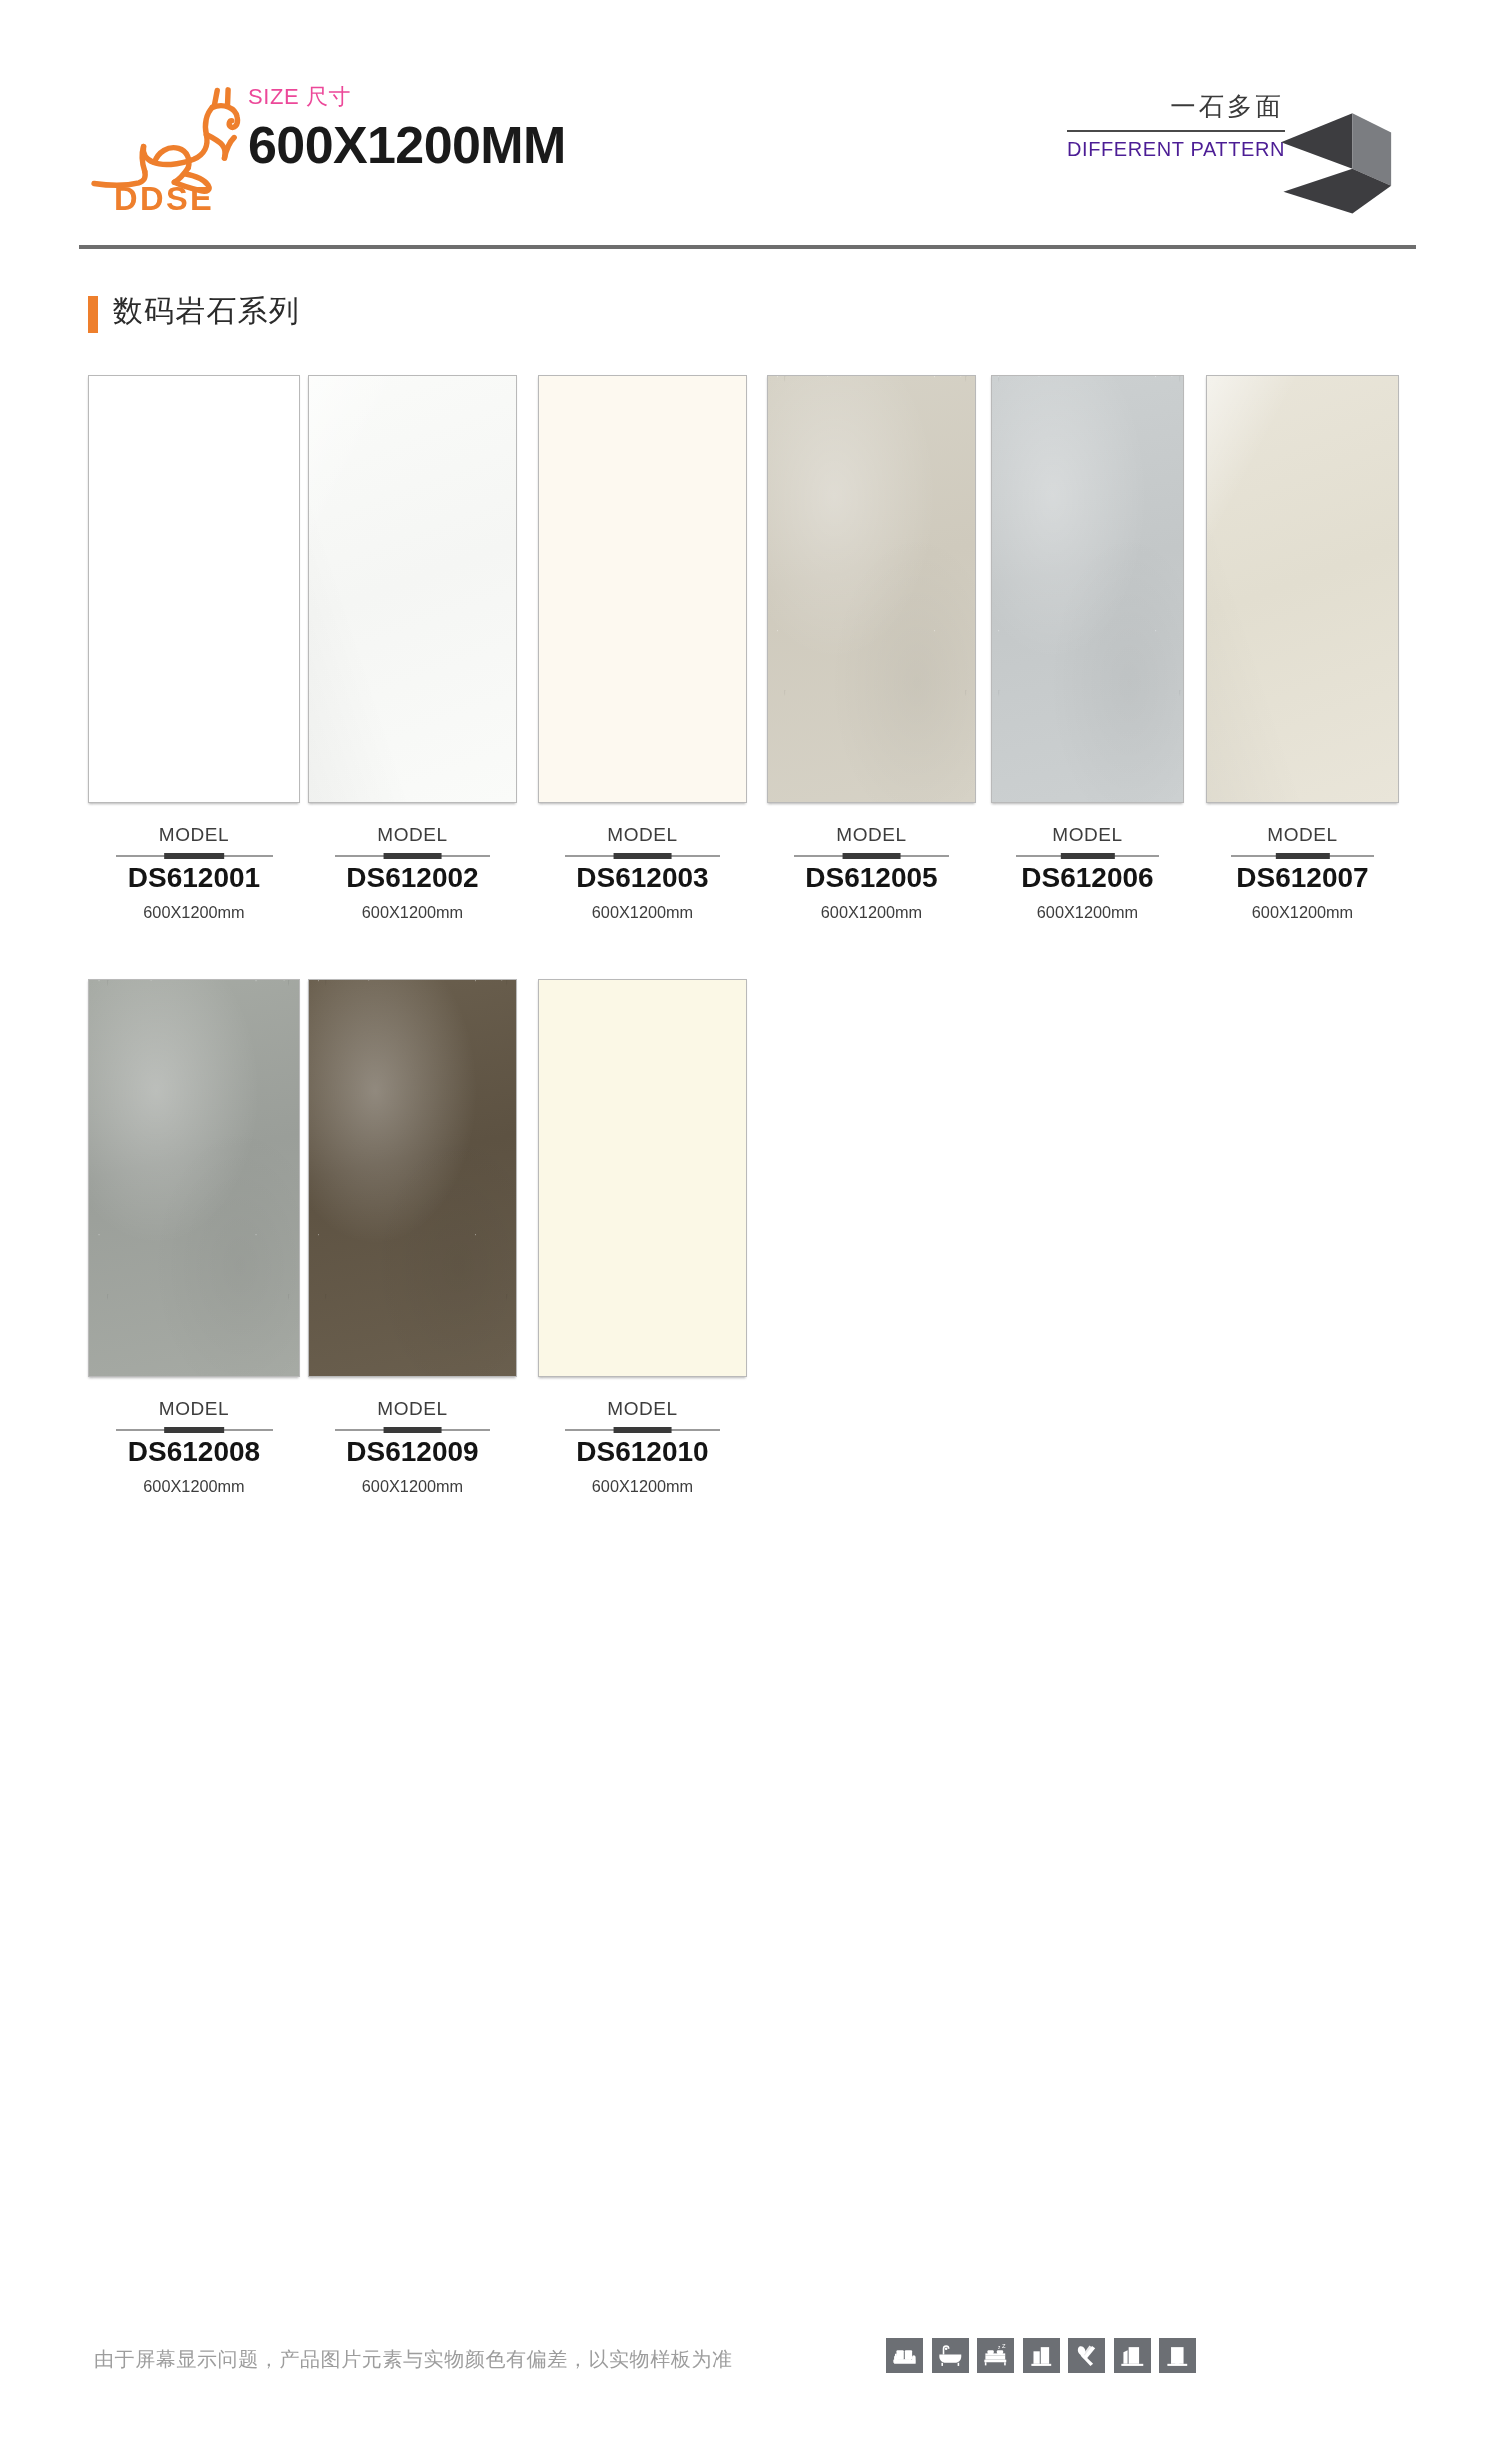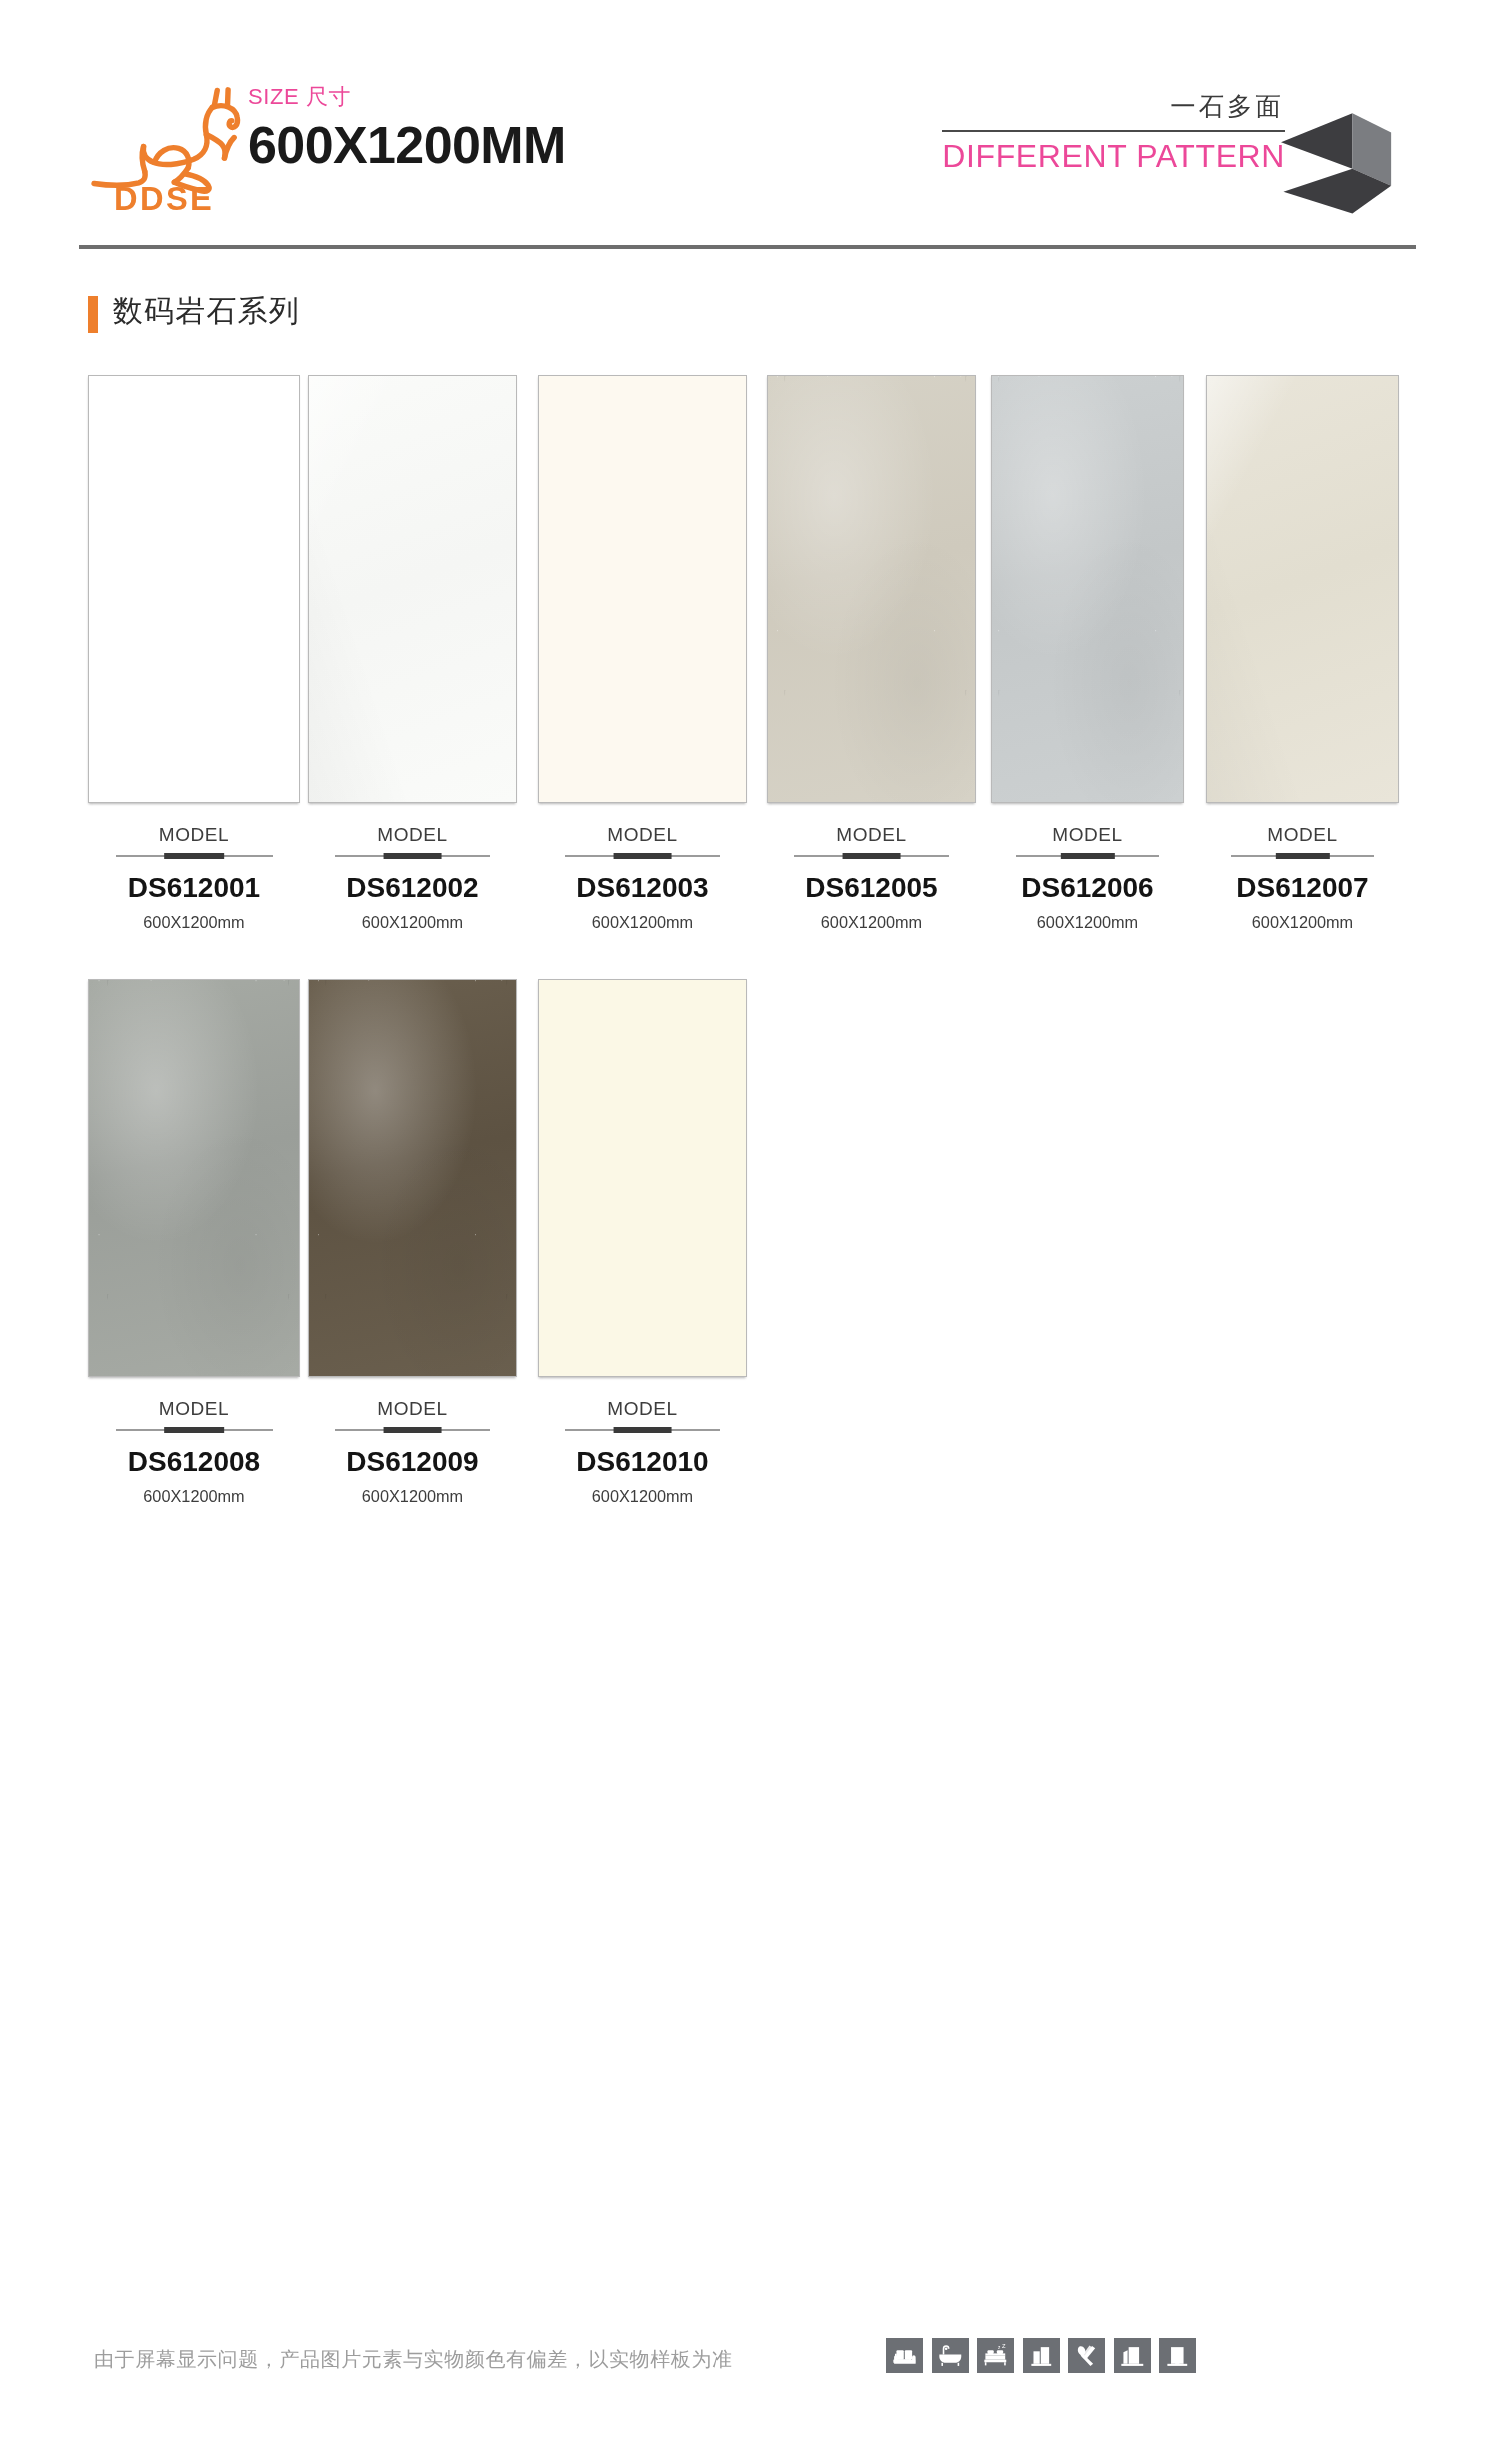--- a/index.html
+++ b/index.html
@@ -27,21 +27,21 @@
     letter-spacing: -0.6px; line-height: 1.15; margin-top: 7.3px; white-space: nowrap;
   }
 
   .tagline { position: absolute; right: 214px; top: 91px; text-align: right; }
   .tagline-cn {
     font-size: 25.4px; color: #3a3a3a; letter-spacing: 3px;
     white-space: nowrap; line-height: 1.25; padding-right: 1.2px;
   }
   .tagline-rule { height: 1.8px; background: #4a4a4a; margin: 7.3px 0 4.8px 0; width: 100%; }
   .tagline-en {
-    font-size: 32px; color: #ec4899; letter-spacing: 0.6px;
+    font-size: 20px; color: #4c1d95; letter-spacing: 0.6px;
     white-space: nowrap; line-height: 1.2;
   }
   .cube-mark { position: absolute; right: 103px; top: 95px; width: 115px; height: 121px; }
   .cube-mark svg { display: block; width: 115px; height: 121px; }
 
   .header-rule {
     position: absolute; left: 79px; top: 245px;
     width: 1337px; height: 4.2px; background: #6e6e6e;
   }
 
@@ -71,21 +71,21 @@
     position: relative; height: 1.8px; background: #9b9b9b;
     margin: 11px auto 0 auto;
   }
   .cap-rule::after {
     content: ""; position: absolute; left: 50%; top: -2.4px;
     transform: translateX(-50%);
     width: 38%; height: 6.6px; background: #3a3a3a;
   }
   .cap-code {
     font-size: 28px; font-weight: 700; color: #141414;
-    letter-spacing: 0px; line-height: 1; margin-top: 17px; white-space: nowrap;
+    letter-spacing: 0px; line-height: 1; margin-top: 7px; white-space: nowrap;
   }
   .cap-size {
     font-size: 16.3px; color: #3d3d3d; letter-spacing: 0px;
     line-height: 1; margin-top: 12px; white-space: nowrap;
   }
 
   
   .footer { position: absolute; left: 0; top: 2315px; width: 1305px; height: 109px; }
   .footer-note {
     position: absolute; left: 94px; top: 31px;

